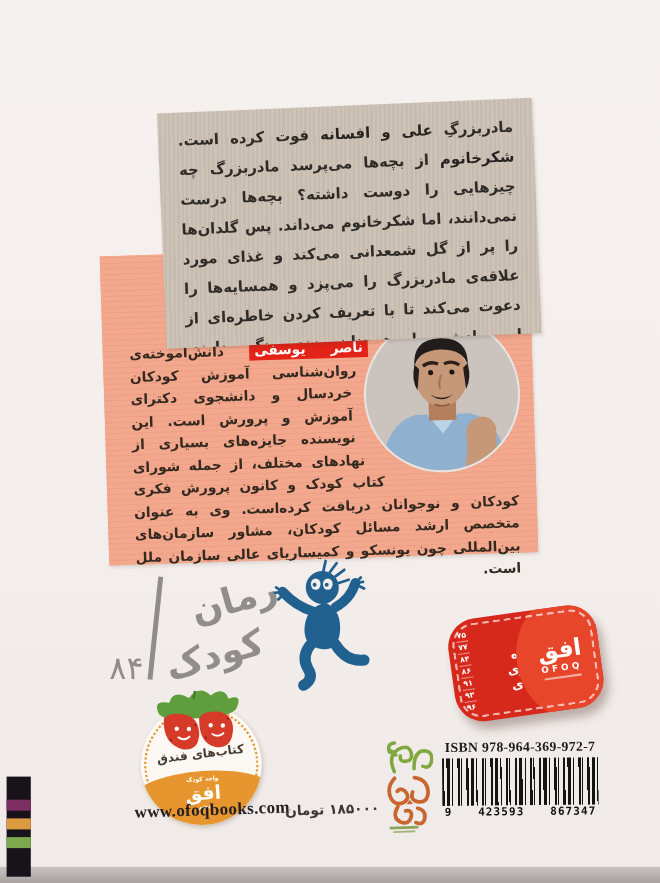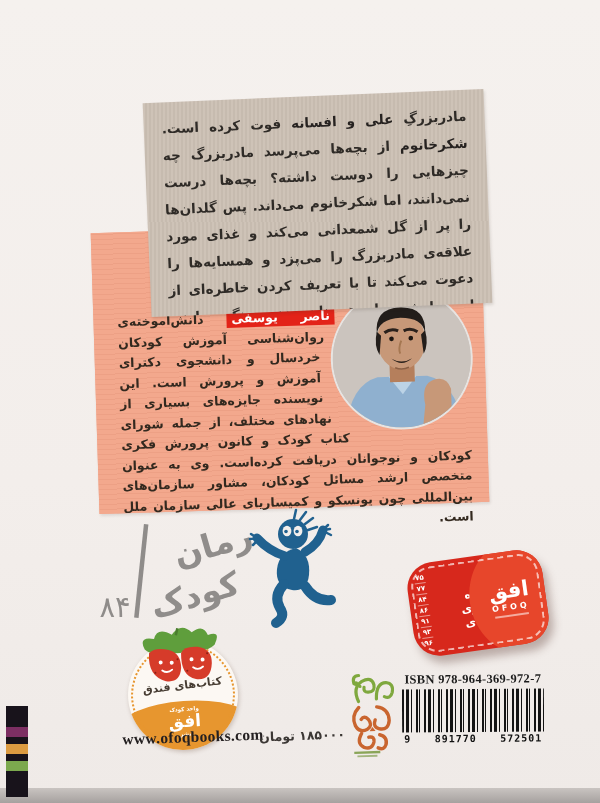--- a/index.html
+++ b/index.html
@@ -257,22 +257,22 @@
     </div>
 
     <div class="website">www.ofoqbooks.com</div>
     <div class="price">۱۸۵۰۰۰ تومان</div>
 
     <div class="barcode-block">
       <div class="isbn">ISBN 978-964-369-972-7</div>
       <div class="bars"></div>
       <div class="barcode-digits">
         <span>9</span>
-        <span>891770</span>
-        <span>572501</span>
+        <span>423593</span>
+        <span>867347</span>
       </div>
     </div>
 
     <div class="bottom-band"></div>
     <div class="print-strip">
       <div class="strip-band band-magenta"></div>
       <div class="strip-band band-orange"></div>
       <div class="strip-band band-green"></div>
     </div>
 

